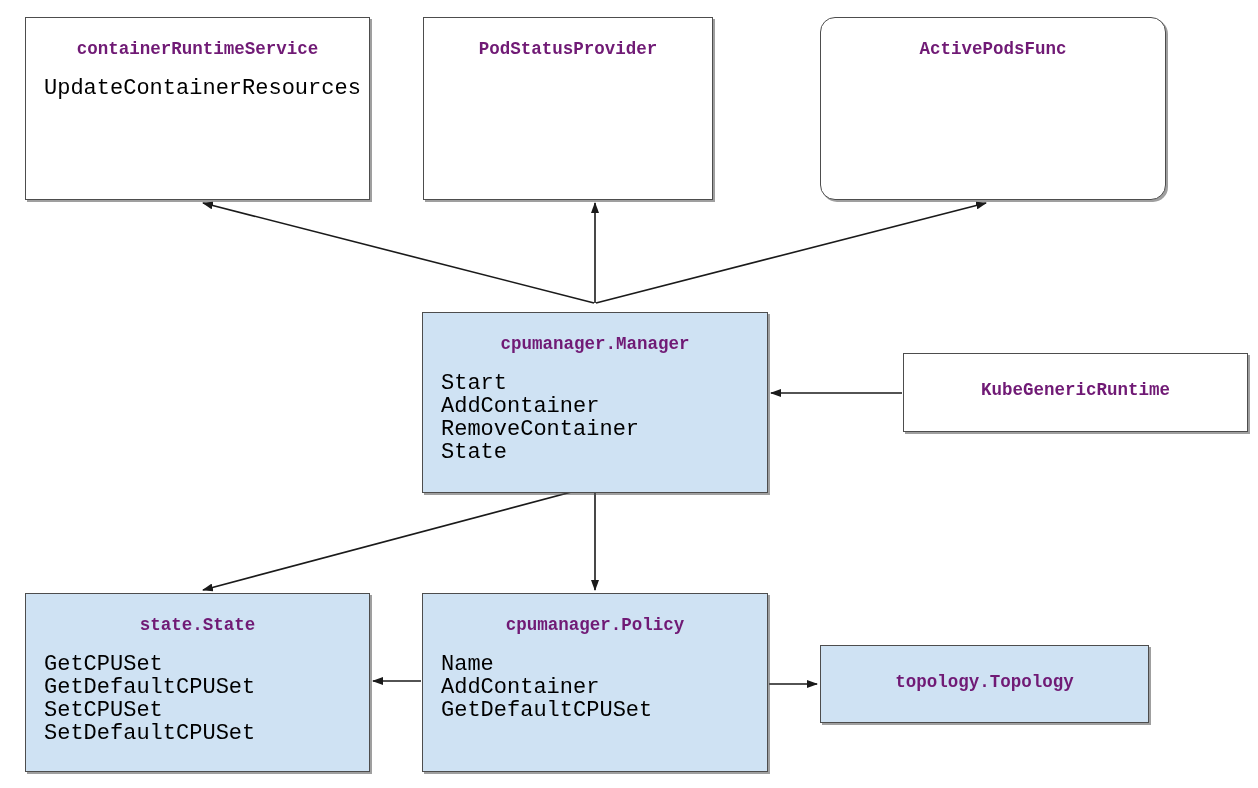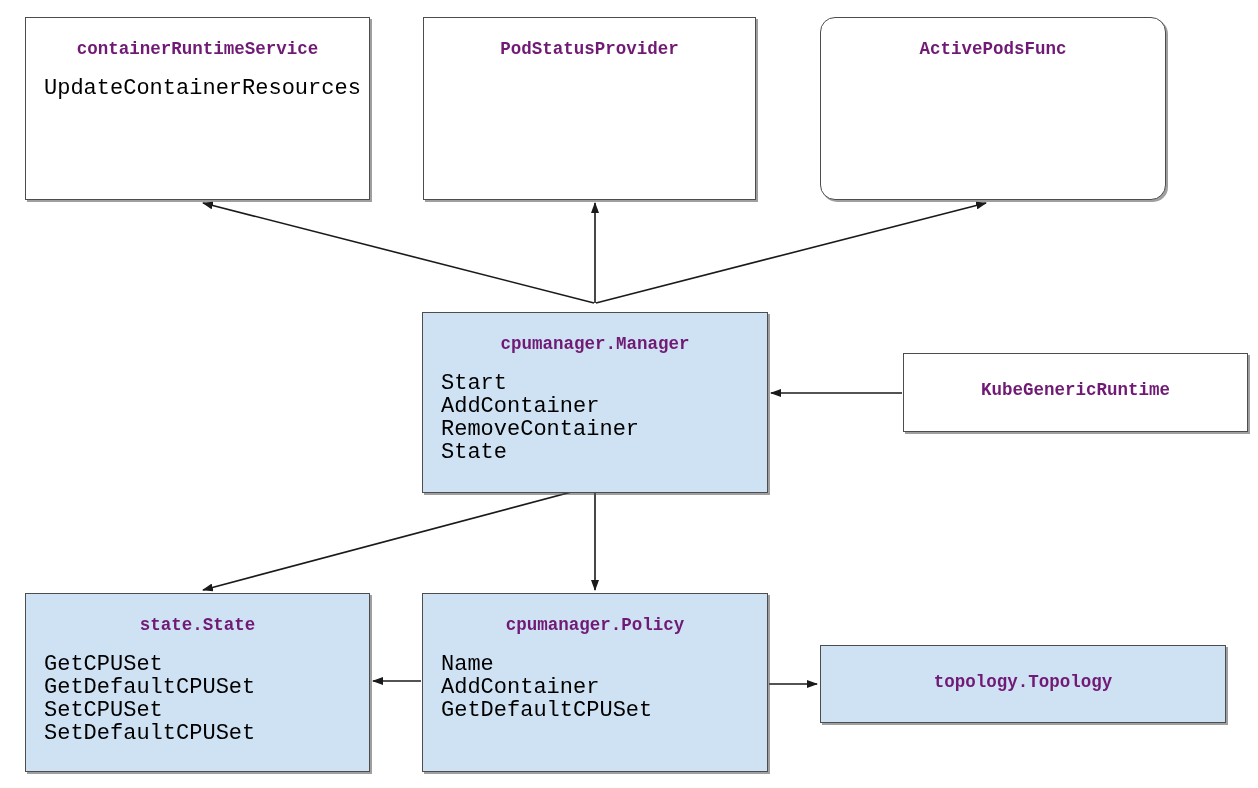--- a/index.html
+++ b/index.html
@@ -80,21 +80,21 @@
     <line x1="421" y1="681" x2="373" y2="681" stroke="#1a1a1a" stroke-width="1.6" marker-end="url(#arrowhead)"></line>
 
     <line x1="769" y1="684" x2="817" y2="684" stroke="#1a1a1a" stroke-width="1.6" marker-end="url(#arrowhead)"></line>
   </svg>
 
   <div class="node white" style="left:25px; top:17px; width:345px; height:183px;">
     <div class="node-title title-pad-tall">containerRuntimeService</div>
     <div class="node-members members-pad">UpdateContainerResources</div>
   </div>
 
-  <div class="node white" style="left:423px; top:17px; width:333px; height:183px;">
+  <div class="node white" style="left:423px; top:17px; width:290px; height:183px;">
     <div class="node-title title-pad-tall">PodStatusProvider</div>
     <div class="node-members members-pad"></div>
   </div>
 
   <div class="node white" style="left:820px; top:17px; width:346px; height:183px;border-radius:15px;">
     <div class="node-title title-pad-tall">ActivePodsFunc</div>
     <div class="node-members members-pad"></div>
   </div>
 
   <div class="node blue" style="left:422px; top:312px; width:346px; height:181px;">
@@ -118,18 +118,18 @@
     <div class="node-members members-pad"></div>
   </div>
 
   <div class="node blue" style="left:422px; top:593px; width:346px; height:179px;">
     <div class="node-title title-pad-tall">cpumanager.Policy</div>
     <div class="node-members members-pad">Name
 AddContainer
 GetDefaultCPUSet</div>
   </div>
 
-  <div class="node blue" style="left:820px; top:645px; width:406px; height:78px;">
+  <div class="node blue" style="left:820px; top:645px; width:329px; height:78px;">
     <div class="node-title title-pad-short">topology.Topology</div>
     <div class="node-members members-pad"></div>
   </div>
 
 </div>
 
 </body></html>

